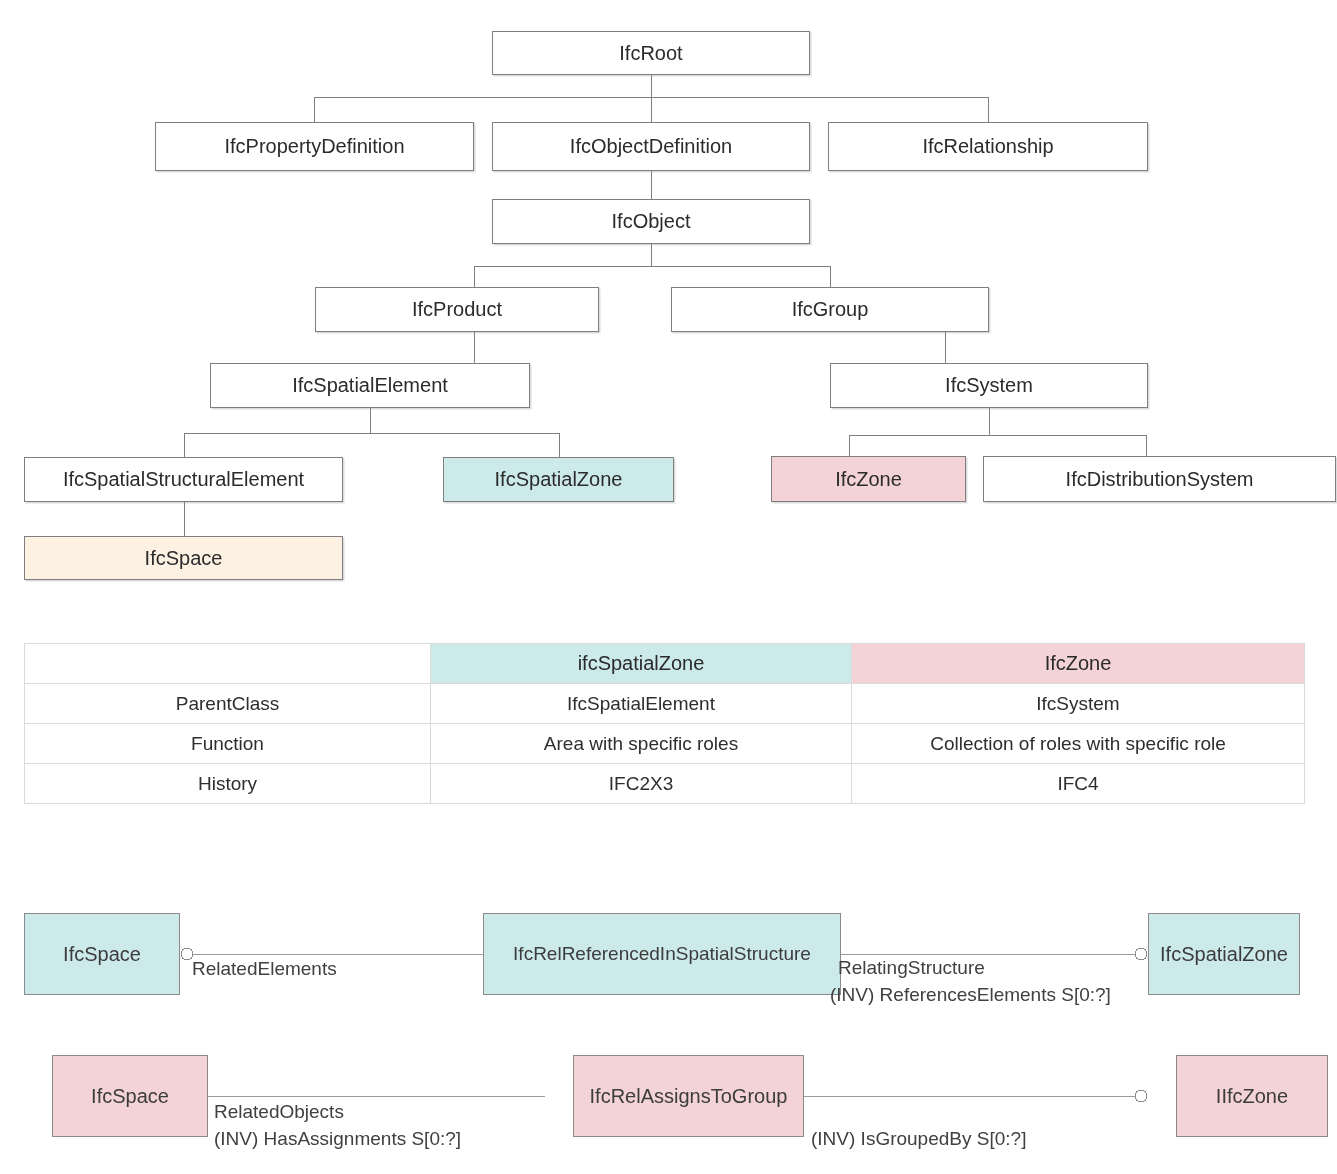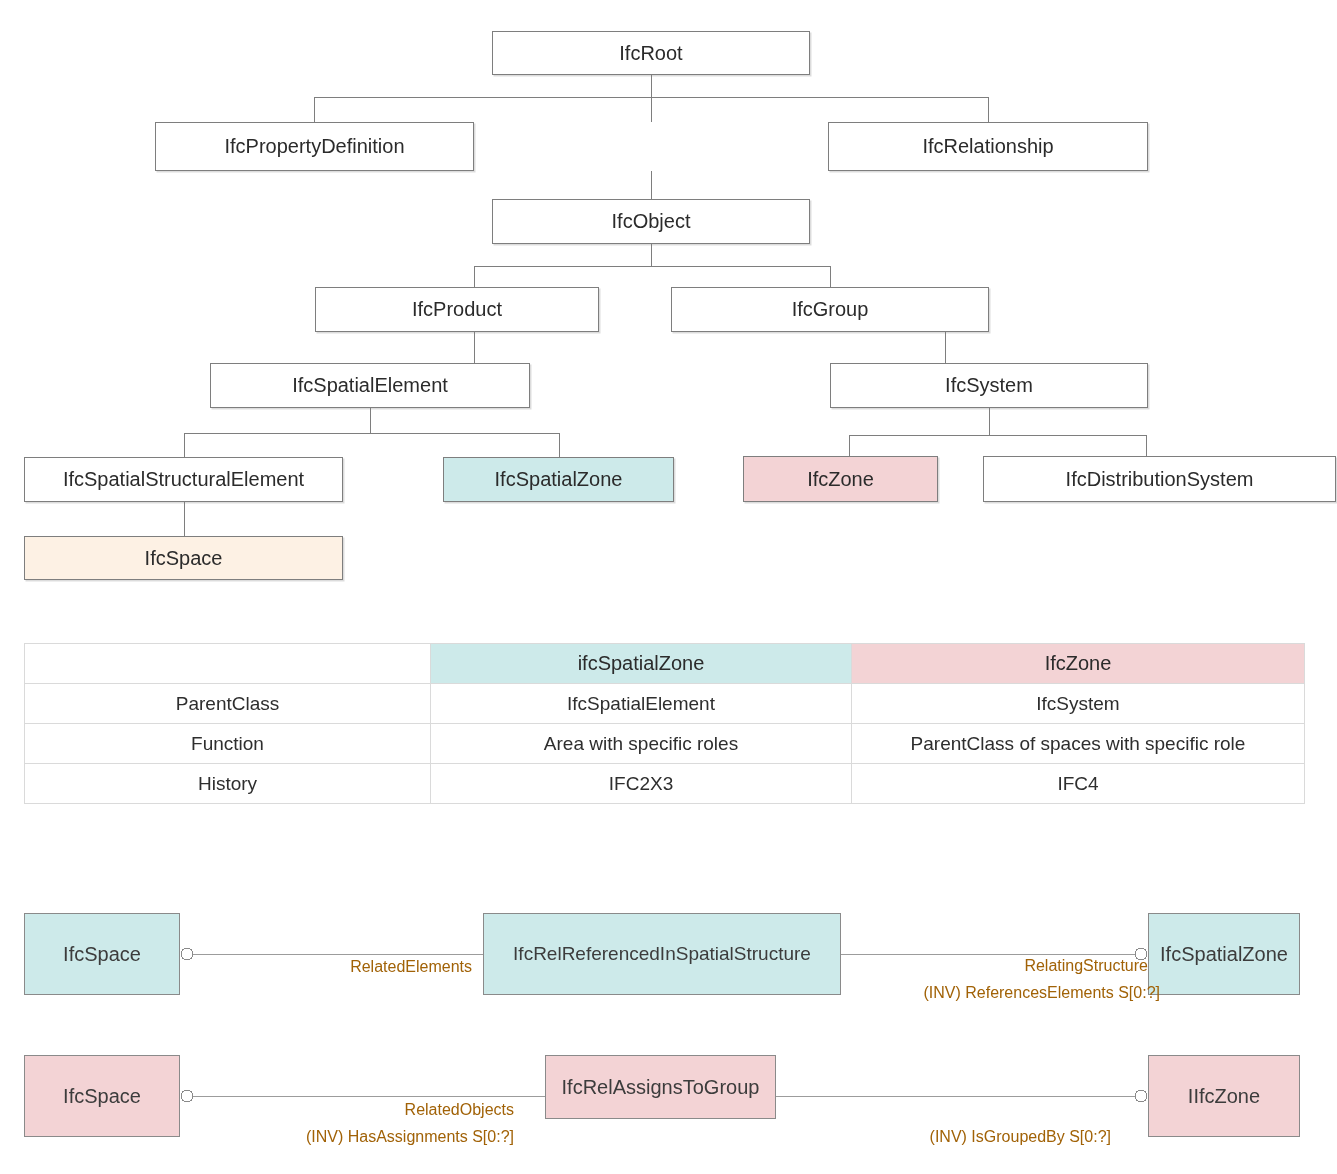--- a/index.html
+++ b/index.html
@@ -10,40 +10,40 @@
   }
   svg.overlay{position:absolute;left:0;top:0;width:1337px;height:1174px;}
   
   .node{
     position:absolute;display:flex;align-items:center;justify-content:center;
     border:1px solid #7e7e7e;background:#ffffff;font-size:20px;color:#2b2b2b;
     box-shadow:1.5px 1.5px 0 rgba(130,130,130,.28);
     box-sizing:border-box;white-space:nowrap;
   }
   .fill-teal{background:var(--teal);}
-  .fill-pink{background:var(--pink);}
+  .fill-pink{background:var(--pink);margin-left:28px;}
   .fill-cream{background:var(--cream);}
   
   table.cmp{
     position:absolute;left:24px;top:643px;border-collapse:collapse;table-layout:fixed;
     font-size:19px;color:#2e2e2e;
   }
   .cmp th,.cmp td{
     border:1px solid #dadada;height:39px;text-align:center;vertical-align:middle;
     font-weight:normal;padding:0 6px;overflow:hidden;white-space:nowrap;
   }
   .cmp th{font-size:20px;color:#2b2b2b;}
   
   .relbox{
     position:absolute;display:flex;align-items:center;justify-content:center;
     border:1px solid #8a8a8a;font-size:20px;color:#3c3c3c;box-sizing:border-box;
     white-space:nowrap;
   }
   .edge-label{
-    position:absolute;text-align:right;font-size:16px;color:#a16207;white-space:nowrap;
+    position:absolute;text-align:left;font-size:19px;color:#404040;white-space:nowrap;
   }
 </style>
 </head>
 <body>
 
 <div class="canvas">
 
   <svg class="overlay" viewBox="0 0 1337 1174" shape-rendering="crispEdges">
 
     <path d="M651,75 V97 M314,97 H988 M314,97 V122 M651,97 V122 M988,97 V122" fill="none" stroke="#7e7e7e" stroke-width="1"></path>
@@ -68,20 +68,21 @@
     <circle cx="1141" cy="954" r="6" fill="#ffffff" stroke="#8a8a8a" stroke-width="1"></circle>
 
     <line x1="193" y1="1096" x2="545" y2="1096" stroke="#9c9c9c" stroke-width="1"></line>
     <line x1="776" y1="1096" x2="1135" y2="1096" stroke="#9c9c9c" stroke-width="1"></line>
     <circle cx="187" cy="1096" r="6" fill="#ffffff" stroke="#8a8a8a" stroke-width="1"></circle>
     <circle cx="1141" cy="1096" r="6" fill="#ffffff" stroke="#8a8a8a" stroke-width="1"></circle>
   </svg>
 
   <div class="node" style="left:492px;top:31px;width:318px;height:44px">IfcRoot</div>
   <div class="node" style="left:155px;top:122px;width:319px;height:49px">IfcPropertyDefinition</div>
+  <div class="node" style="left:492px;top:122px;width:318px;height:49px">IfcObjectDefinition</div>
   <div class="node" style="left:828px;top:122px;width:320px;height:49px">IfcRelationship</div>
   <div class="node" style="left:492px;top:199px;width:318px;height:45px">IfcObject</div>
   <div class="node" style="left:315px;top:287px;width:284px;height:45px">IfcProduct</div>
   <div class="node" style="left:671px;top:287px;width:318px;height:45px">IfcGroup</div>
   <div class="node" style="left:210px;top:363px;width:320px;height:45px">IfcSpatialElement</div>
   <div class="node" style="left:830px;top:363px;width:318px;height:45px">IfcSystem</div>
   <div class="node" style="left:24px;top:457px;width:319px;height:45px">IfcSpatialStructuralElement</div>
   <div class="node fill-teal" style="left:443px;top:457px;width:231px;height:45px">IfcSpatialZone</div>
   <div class="node fill-pink" style="left:743px;top:456px;width:195px;height:46px">IfcZone</div>
   <div class="node" style="left:983px;top:456px;width:353px;height:46px">IfcDistributionSystem</div>
@@ -100,37 +101,37 @@
       <th class="fill-pink">IfcZone</th>
     </tr>
     <tr>
       <td>ParentClass</td>
       <td>IfcSpatialElement</td>
       <td>IfcSystem</td>
     </tr>
     <tr>
       <td>Function</td>
       <td>Area with specific roles</td>
-      <td>ParentClass of spaces with specific role</td>
+      <td>Collection of roles with specific role</td>
     </tr>
     <tr>
       <td>History</td>
       <td>IFC2X3</td>
       <td>IFC4</td>
     </tr>
   </tbody>
     </table>
 
   <div class="relbox fill-teal" style="left:24px;top:913px;width:156px;height:82px">IfcSpace</div>
   <div class="relbox fill-teal" style="left:483px;top:913px;width:358px;height:82px;font-size:19px">IfcRelReferencedInSpatialStructure</div>
   <div class="relbox fill-teal" style="left:1148px;top:913px;width:152px;height:82px">IfcSpatialZone</div>
   <div class="edge-label" style="left:192px;top:958px;width:280px">RelatedElements</div>
   <div class="edge-label" style="left:838px;top:957px;width:310px">RelatingStructure</div>
   <div class="edge-label" style="left:830px;top:984px;width:330px">(INV) ReferencesElements S[0:?]</div>
 
   <div class="relbox fill-pink" style="left:24px;top:1055px;width:156px;height:82px">IfcSpace</div>
-  <div class="relbox fill-pink" style="left:545px;top:1055px;width:231px;height:64px">IfcRelAssignsToGroup</div>
+  <div class="relbox fill-pink" style="left:545px;top:1055px;width:231px;height:82px">IfcRelAssignsToGroup</div>
   <div class="relbox fill-pink" style="left:1148px;top:1055px;width:152px;height:82px">IIfcZone</div>
   <div class="edge-label" style="left:214px;top:1101px;width:300px">RelatedObjects</div>
   <div class="edge-label" style="left:214px;top:1128px;width:300px">(INV) HasAssignments S[0:?]</div>
   <div class="edge-label" style="left:811px;top:1128px;width:300px">(INV) IsGroupedBy S[0:?]</div>
 
 </div>
 
 </body></html>

